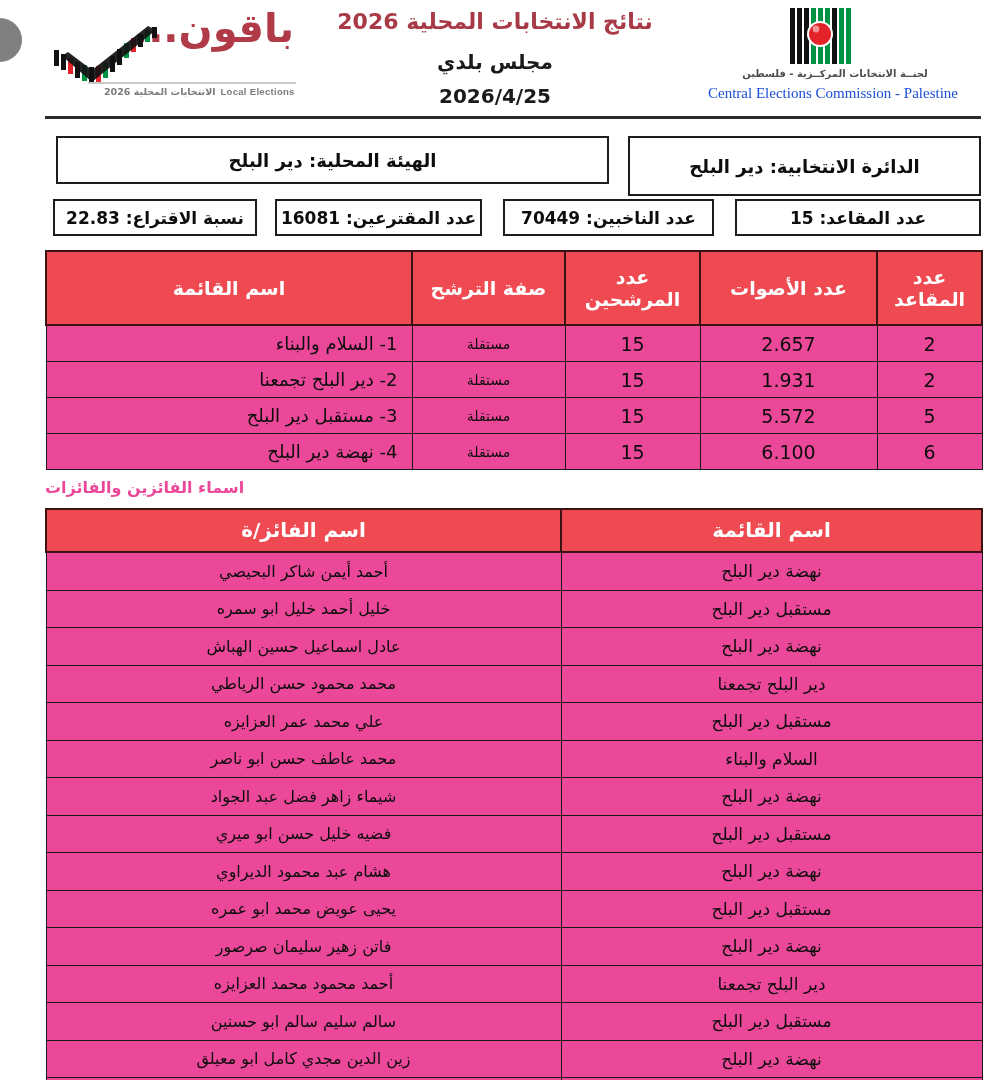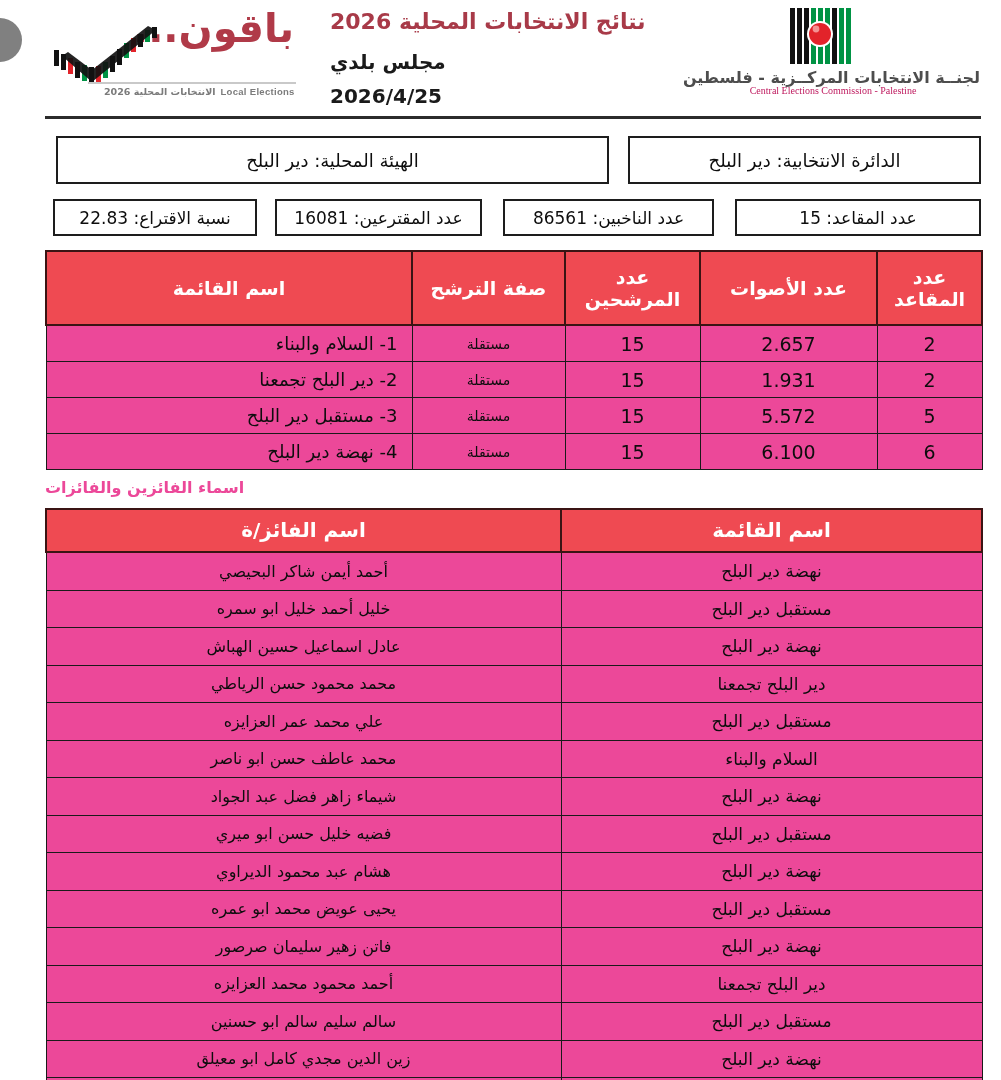--- a/index.html
+++ b/index.html
@@ -86,21 +86,21 @@
   .logo-left-sub .en {
     font-family: "Liberation Sans", sans-serif;
     letter-spacing: 0.3px;
   }
 
   .title-block {
     position: absolute;
     left: 330px;
     top: 8px;
     width: 330px;
-    text-align: left;
+    text-align: center;
   }
   .title-main {
     font-size: 22px;
     font-weight: bold;
     color: #a83a48;
     line-height: 1.25;
     white-space: nowrap;
   }
   .title-sub {
     font-size: 20px;
@@ -129,32 +129,32 @@
     left: 100px;
     top: 2px;
     width: 62px;
     height: 56px;
   }
   .cec-ar {
     position: absolute;
     left: 0; right: 0;
     top: 62px;
     text-align: center;
-    font-size: 16px;
+    font-size: 10px;
     font-weight: bold;
     color: #4d4d4d;
     white-space: nowrap;
   }
   .cec-en {
     position: absolute;
     left: 0; right: 4px;
     top: 79px;
     text-align: center;
-    font-size: 10px;
-    color: #be185d;
+    font-size: 15px;
+    color: #1d4ed8;
     font-family: "Liberation Serif", serif;
     direction: ltr;
     white-space: nowrap;
   }
 
   .header-rule {
     position: absolute;
     left: 45px;
     top: 116px;
     width: 936px;
@@ -164,21 +164,21 @@
   
   .infobox {
     position: absolute;
     border: 2px solid #1d1d1d;
     background: #fff;
     box-sizing: border-box;
     display: flex;
     align-items: center;
     justify-content: center;
     font-size: 17px;
-    font-weight: normal;
+    font-weight: bold;
     color: #0d0d0d;
     white-space: nowrap;
   }
   .infobox.tall { font-size: 18px; }
 
   
   table.grid {
     position: absolute;
     border-collapse: collapse;
     table-layout: fixed;
@@ -291,27 +291,27 @@
       <circle cx="30" cy="26" r="11" fill="#e2232a"></circle>
       <circle cx="26" cy="21" r="3.4" fill="#f6a6a6" opacity="0.85"></circle>
     </svg>
     <div class="cec-ar">لجنــة الانتخابات المركــزية - فلسطين</div>
     <div class="cec-en">Central Elections Commission - Palestine</div>
   </div>
 
   <div class="header-rule"></div>
 </div>
 
-<div class="infobox tall" style="left:628px; top:136px; width:353px; height:48px;">الدائرة الانتخابية: دير البلح</div>
+<div class="infobox tall" style="left:628px; top:136px; width:353px; height:60px;">الدائرة الانتخابية: دير البلح</div>
 
 <div class="infobox tall" style="left:56px; top:136px; width:553px; height:48px;">الهيئة المحلية: دير البلح</div>
 
 <div class="infobox" style="left:735px; top:199px; width:246px; height:37px;">عدد المقاعد: 15</div>
 
-<div class="infobox" style="left:503px; top:199px; width:211px; height:37px;">عدد الناخبين: 86561</div>
+<div class="infobox" style="left:503px; top:199px; width:211px; height:37px;">عدد الناخبين: 70449</div>
 
 <div class="infobox" style="left:275px; top:199px; width:207px; height:37px;text-align:right;">عدد المقترعين: 16081</div>
 
 <div class="infobox" style="left:53px; top:199px; width:204px; height:37px;">نسبة الاقتراع: 22.83</div>
 
 <table class="grid" id="lists-table">
   <colgroup>
     <col style="width:105px">
       <col style="width:177px">
       <col style="width:135px">

